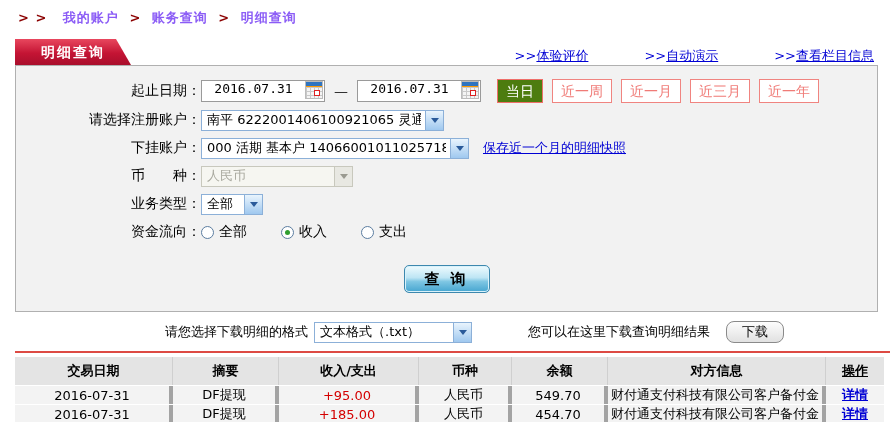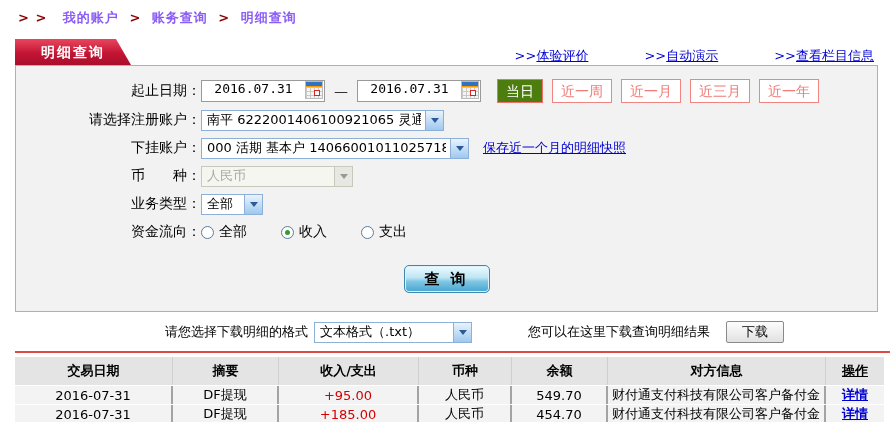--- a/index.html
+++ b/index.html
@@ -70,31 +70,31 @@
   .query-row { display:flex; justify-content:center; margin-top:22px; }
   .query-btn { width:86px; height:28px; border-radius:5px; border:1px solid #3d88ae;
         background:linear-gradient(180deg,#effbfe 0%,#bde5f4 45%,#7ec6e3 60%,#45a5d0 100%);
         box-shadow:inset 0 0 0 1px #d9f2fb; font-size:15px; font-weight:bold; letter-spacing:3px;
         color:#000; cursor:pointer; font-family:inherit; }
 
   
   .dl-row { display:flex; align-items:center; margin:7px 0 0 165px; height:26px; font-size:13px; }
   .dl-label { margin-right:6px; }
   .dl-hint { margin-left:56px; }
-  .dl-btn { margin-left:16px; width:58px; height:22px; border:1px solid #8a8a8a; border-radius:2px;
+  .dl-btn { margin-left:16px; width:58px; height:22px; border:1px solid #8a8a8a; border-radius:8px;
         background:linear-gradient(180deg,#fdfdfd,#e1e1e1); font-size:13px; cursor:pointer; font-family:Liberation Mono, monospace; }
 
   
   .red-line { margin:6px 0 3px 15px; width:875px; height:2px; background:#dd4a43; }
   table.results { margin-left:15px; width:869px; border-collapse:separate; border-spacing:0 1px;
         font-size:13px; table-layout:fixed; }
   table.results th { background:#e4e4e4; height:28px; font-weight:bold; text-align:center;
         border-right:1px solid #cfcfcf; white-space:nowrap; overflow:hidden; }
   table.results td { background:#f3f3f3; height:18px; text-align:center;
-        border-right:2px solid #a3a3a3; white-space:nowrap; overflow:hidden; }
+        border-right:4px solid #a3a3a3; white-space:nowrap; overflow:hidden; }
   table.results th:last-child, table.results td:last-child { border-right:none;text-decoration:underline; }
   td.amount { color:#d40000; }
   a.detail-link { color:#0000d4; text-decoration:underline; cursor:pointer; font-weight:bold; }
 </style>
 </head>
 <body>
 
 <div class="page">
 
   <div class="breadcrumb">

